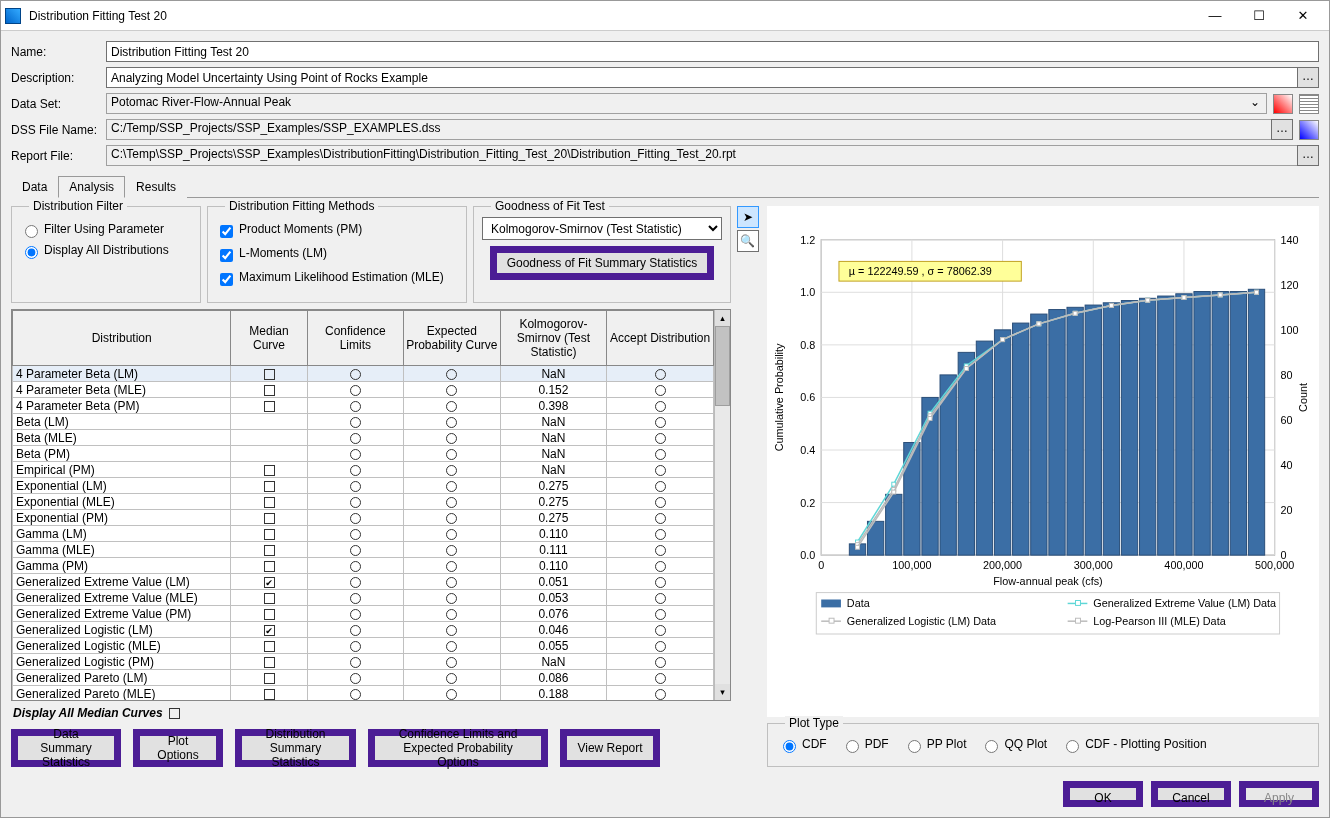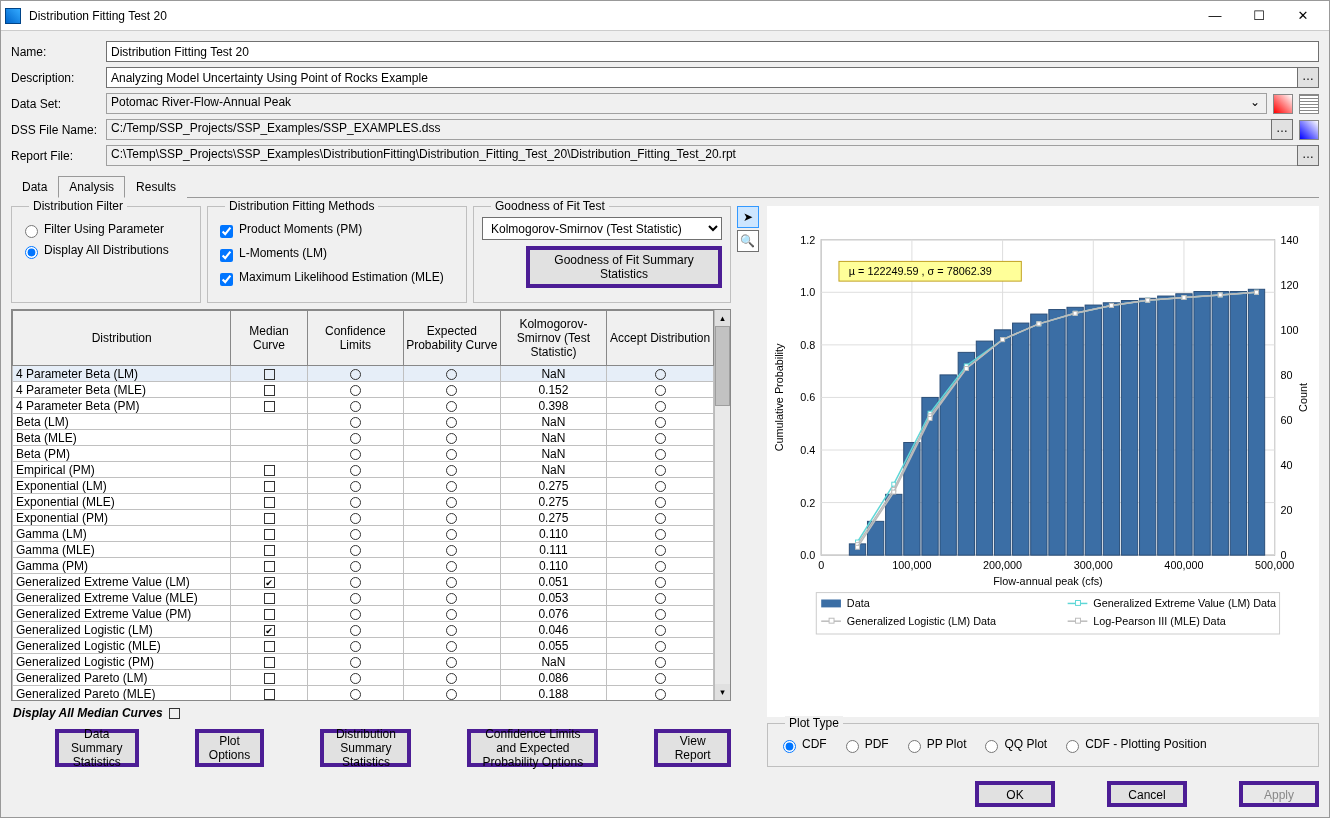--- a/index.html
+++ b/index.html
@@ -48,21 +48,21 @@
 .left-col { width: 720px; display: flex; flex-direction: column; }
 .right-col { flex: 1; display: flex; flex-direction: column; }
 
 .top-groups { display: flex; gap: 6px; margin-bottom: 6px; }
 .group { border: 1px solid #bfbfbf; padding: 10px 8px 8px 8px; position: relative; }
 .group-title { position: absolute; top: -8px; left: 17px; background: #f0f0f0; padding: 0 4px; font-size: 12px; }
 .radio-row, .check-row { display: flex; align-items: flex-start; margin: 5px 0; cursor: pointer; }
 .radio-row input, .check-row input { margin-right: 6px; }
 
 .select { height: 23px; border: 1px solid #707070; background: #fff; font: inherit; padding: 1px 4px; width: 100%; }
-.btn { border: 4px solid #4c1d95; background: #e1e1e1; padding: 3px 10px; font: inherit; cursor: pointer; margin-left: 44px; }
+.btn { border: 7px solid #4c1d95; background: #e1e1e1; padding: 3px 10px; font: inherit; cursor: pointer; }
 .btn.disabled { color: #888; background: #e8e8e8; cursor: default; }
 
 .table-wrap { flex: 1; border: 1px solid #888; overflow: hidden; display: flex; }
 .dist-table { border-collapse: collapse; width: 100%; font-size: 12px; table-layout: fixed; }
 .dist-table th { border: 1px solid #888; background: #f0f0f0; font-weight: normal; padding: 6px 2px; text-align: center; }
 .dist-table td { border: 1px solid #c0c0c0; padding: 0 3px; height: 16px; background: #fff; white-space: nowrap; overflow: hidden; }
 .dist-table td.center { text-align: center; }
 .dist-table tbody tr:first-child td { background: #e6eef8; }
 .chk { display:inline-block; width:11px; height:11px; border:1px solid #333; vertical-align: middle; }
 .chk.checked::after { content:"✔"; font-size:9px; position: relative; top:-3px; left:0; }

